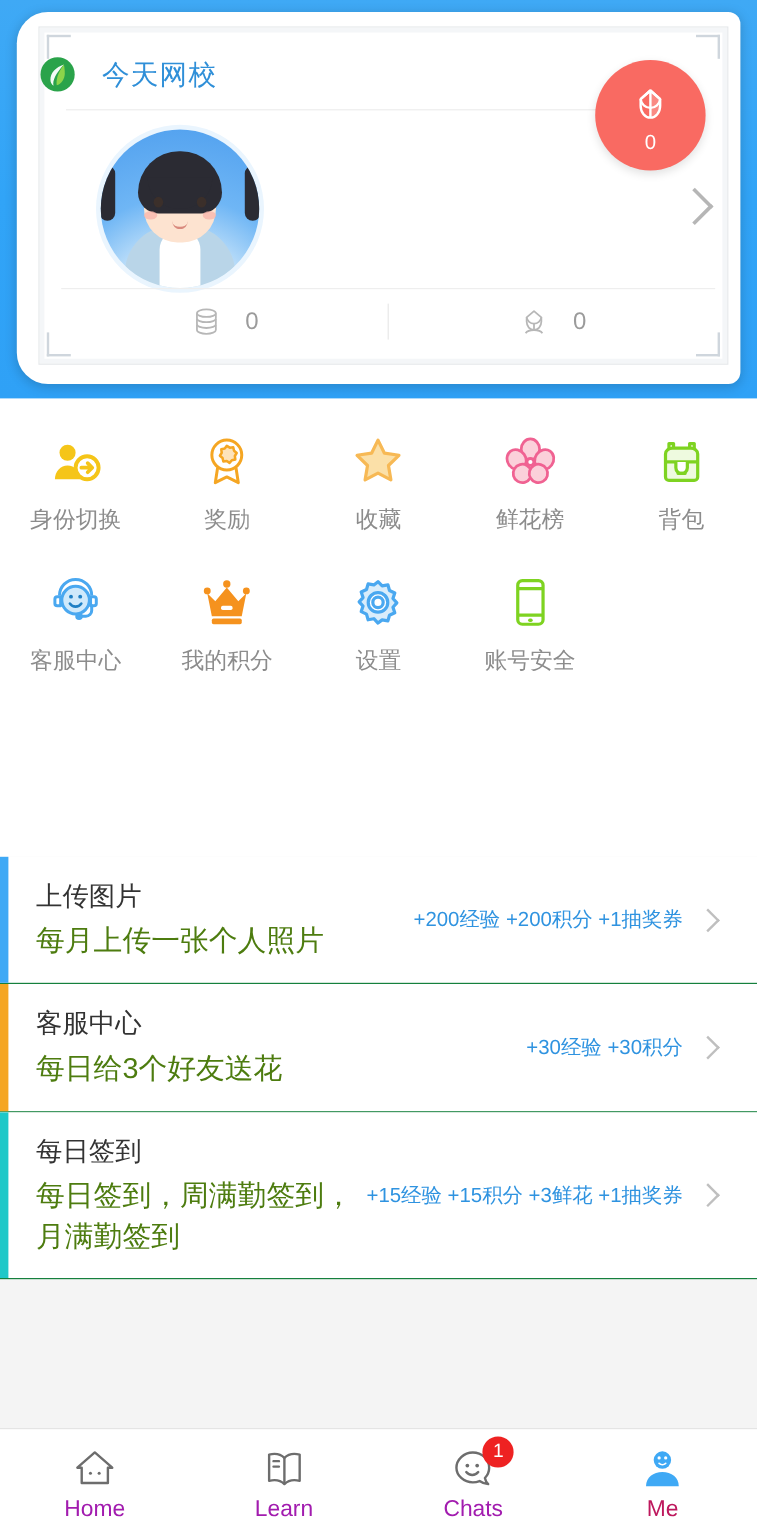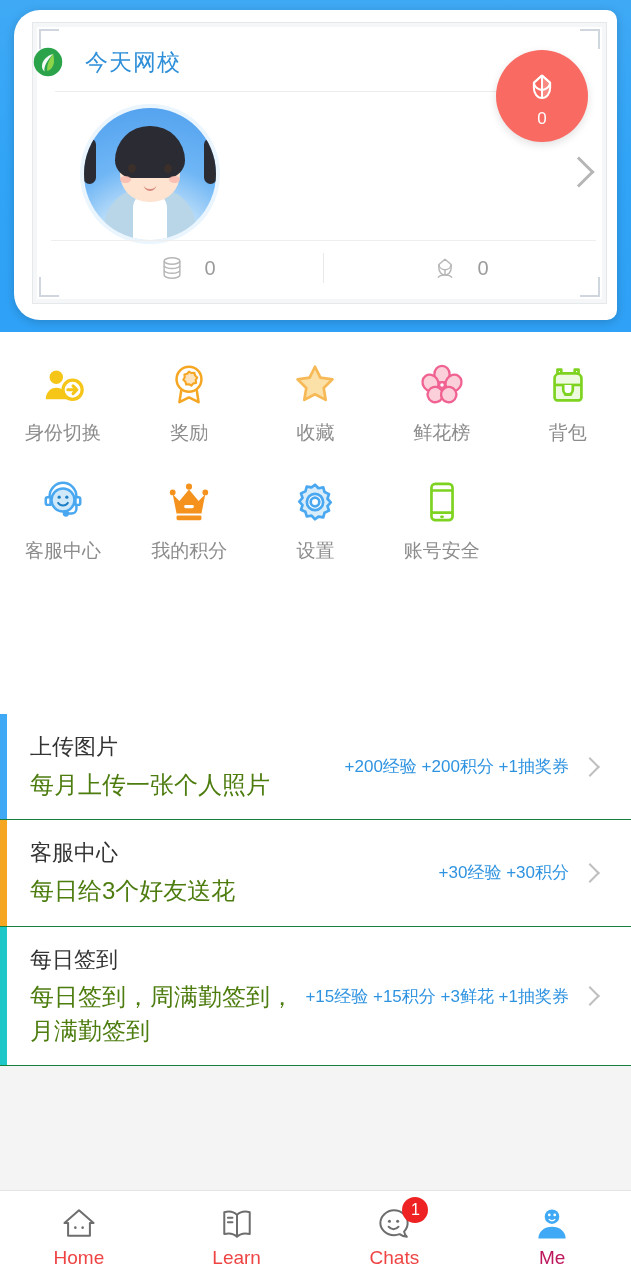--- a/index.html
+++ b/index.html
@@ -156,21 +156,21 @@
 
   
   .tabbar {
     position: absolute; left: 0; right: 0; bottom: 0; height: 90px;
     background: #ffffff; border-top: 1px solid #e4e4e4;
     display: flex; align-items: center;
   }
   .tab { flex: 1; display: flex; flex-direction: column; align-items: center; justify-content: center; position: relative; }
   .tab .ticon { position: relative; height: 42px; display:flex; align-items:center; justify-content:center; }
   .tab .ticon svg { width: 40px; height: 40px; display:block; }
-  .tab .tlabel { font-size: 19px; color: #ef4444; margin-top: 2px; }
+  .tab .tlabel { font-size: 19px; color: #a21caf; margin-top: 2px; }
   .tab.active .tlabel { color: #be185d; }
   .tab-badge {
     position: absolute; top: -6px; right: -14px;
     min-width: 26px; height: 26px; padding: 0 6px;
     border-radius: 13px; background: #ee2222; color: #ffffff;
     font-size: 16px; display: flex; align-items: center; justify-content: center;
     line-height: 1;
   }
 </style>
 </head>

